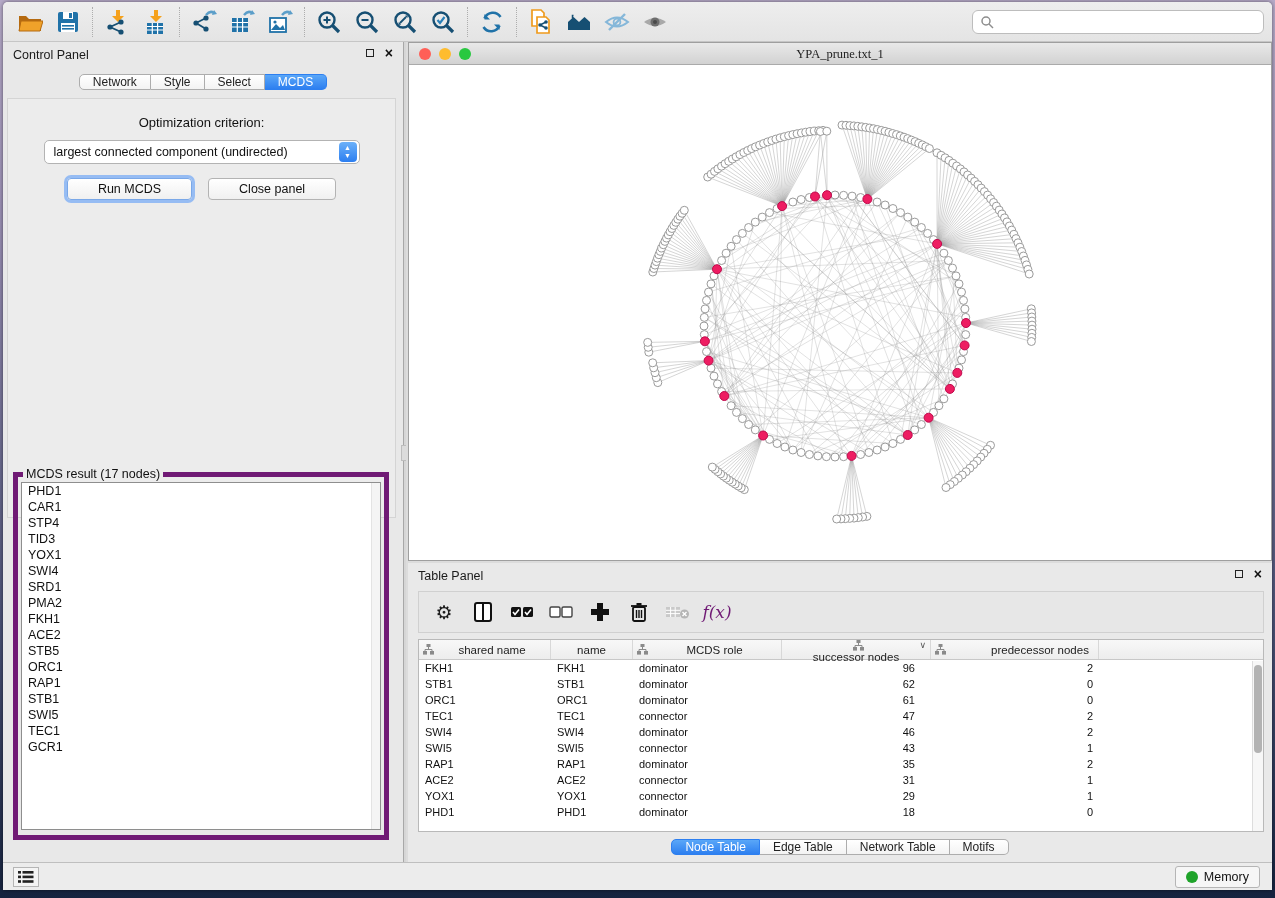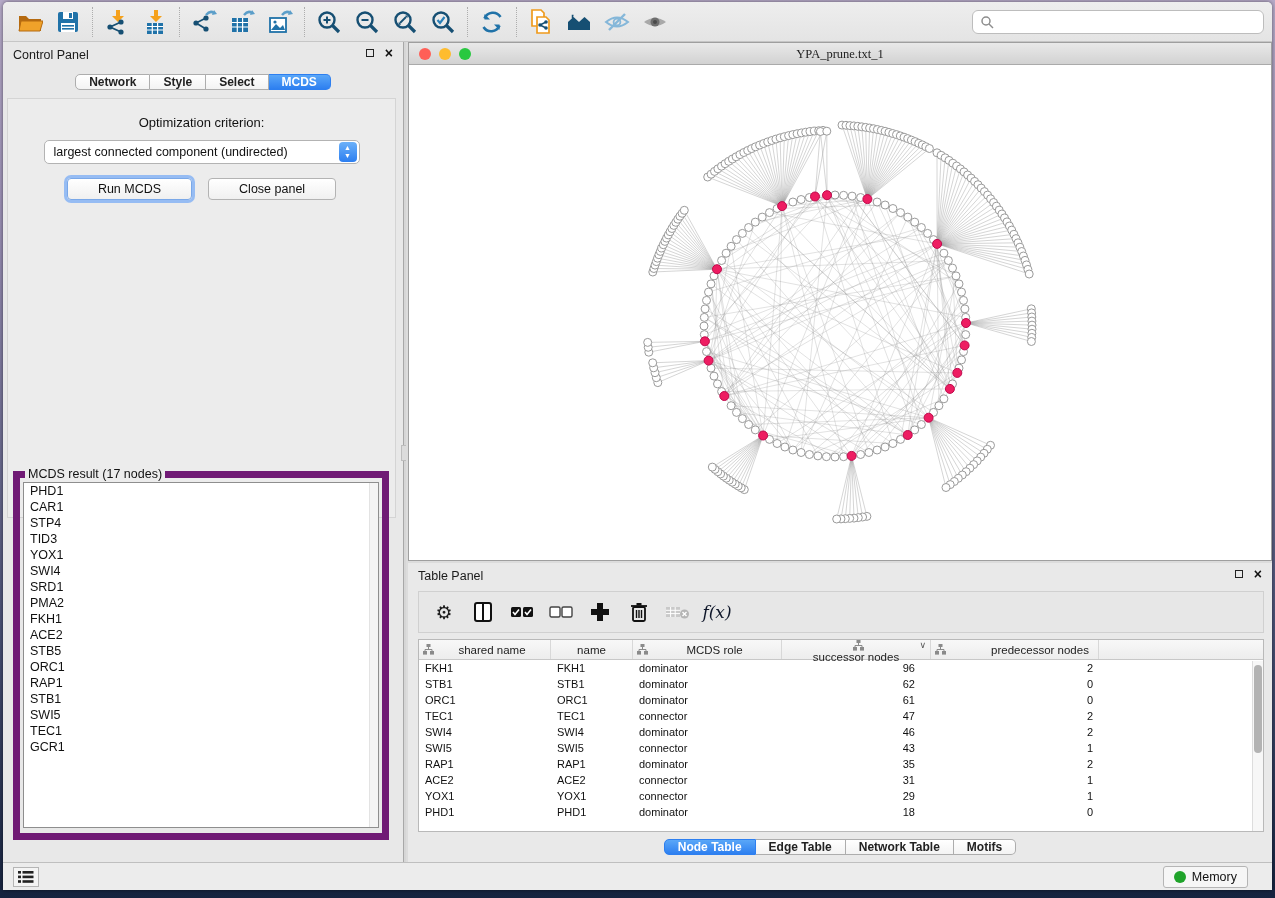--- a/index.html
+++ b/index.html
@@ -21,40 +21,40 @@
 
   
   .control-panel { position:absolute; left:0; top:40px; width:400px; bottom:28px; background:#e8e8e8; }
   .panel-title { position:absolute; left:0; top:0; right:0; height:26px; }
   .panel-title .t { position:absolute; left:10px; top:6px; font-size:12.5px; color:#1a1a1a; }
   .wicons { position:absolute; right:10px; top:6px; display:flex; gap:11px; align-items:center; }
   .float-ico { width:8px; height:8px; border:1.5px solid #222; display:inline-block; }
   .close-ico { font-size:14px; font-weight:bold; color:#111; line-height:10px; }
   .seg { display:flex; }
   .seg .tab { padding:0 13px; font-size:12px; background:linear-gradient(#ffffff,#f3f3f3);
-    border:1px solid #adadad; border-left:none; color:#222;font-weight:bold; }
+    border:1px solid #adadad; border-left:none; color:#222; }
   .seg .tab:first-child { border-left:1px solid #adadad; border-radius:5px 0 0 5px; }
   .seg .tab:last-child { border-radius:0 5px 5px 0; }
   .seg .tab.sel { background:linear-gradient(#5aa7f8,#2d7ff0); color:#fff; border-color:#2d7ff0; }
   .cp-tabs { position:absolute; top:32px; left:0; right:0; display:flex; justify-content:center; }
   .cp-content { position:absolute; left:4px; right:7px; top:56px; height:420px;
     background:#ececec; border:1px solid #d4d4d4; }
   .opt-label { text-align:center; margin-top:16px; font-size:13px; color:#111; }
   .dropdown { margin:10px auto 0; width:316px; height:24px; background:#fff; border:1px solid #b3b3b3;
     border-radius:5px; display:flex; align-items:center; overflow:hidden; }
   .dropdown .val { flex:1; font-size:12.5px; padding-left:9px; color:#111; white-space:nowrap; }
   .dropdown .step { width:18px; height:20px; margin-right:2px; border-radius:4px;
     background:linear-gradient(#6cb1f9,#2c7ef0); color:#fff; font-size:7px; line-height:8px;
     display:flex; flex-direction:column; align-items:center; justify-content:center; }
   .btn-row { display:flex; justify-content:center; gap:16px; margin-top:14px; }
   .btn { font-size:12.5px; padding:3px 30px; background:linear-gradient(#ffffff,#f0f0f0);
     border:1px solid #b3b3b3; border-radius:4px; color:#111; }
   .btn.focus { box-shadow:0 0 0 3px rgba(80,150,250,.55); border-color:#7aa8e8; }
   .mcds-fieldset { position:absolute; left:10px; right:14px; top:425px; bottom:22px;
-    border:7px solid #701a75; }
+    border:5px solid #701a75; }
   .mcds-fieldset legend { font-size:12.5px; color:#111; margin-left:5px; padding:0 3px; }
   .listbox { position:absolute; left:3px; right:3px; top:1px; bottom:5px; background:#fff;
     border:1px solid #8e8e8e; overflow:hidden; }
   .scroll-track { position:absolute; right:0; top:0; bottom:0; width:9px; background:#f4f4f4; border-left:1px solid #e3e3e3; }
   .listbox .li { font-size:12.5px; line-height:16px; padding-left:6px; color:#111; }
 
   
   .v-split { position:absolute; left:400px; top:40px; bottom:28px; width:3px; background:#d6d6d6;
     border-left:1px solid #a8a8a8; }
   .v-split .grip { position:absolute; left:-3px; top:403px; width:8px; height:16px; background:#dcdcdc;
@@ -69,40 +69,40 @@
   .light { width:12px; height:12px; border-radius:50%; }
   .net-title { text-align:center; font-size:12.5px; color:#222; line-height:22px; }
   .net-canvas { position:absolute; left:0; top:22px; right:0; bottom:0; }
 
   
   .table-panel { position:absolute; left:2px; right:0; top:521px; bottom:0; background:#e9e9e9; }
   .tp-toolbar { position:absolute; left:10px; right:8px; top:28px; height:42px;
     background:#e7e7e7; border:1px solid #d0d0d0; display:flex; align-items:center; gap:9px; padding-left:10px; }
   .tp-toolbar .ibtn { width:30px; height:32px; display:flex; align-items:center; justify-content:center; }
   .gear-glyph { font-size:19px; color:#1c1c1c; }
-  .fx { font-family:"DejaVu Serif", serif; font-style:italic; font-size:17px; color:#0f172a; }
+  .fx { font-family:"DejaVu Serif", serif; font-style:italic; font-size:17px; color:#701a75; }
   .tbl { position:absolute; left:10px; right:8px; top:76px; height:193px; background:#fff; border:1px solid #b9b9b9; overflow:hidden; }
   .tbl-head { display:flex; height:20px; background:linear-gradient(#f8f8f8,#ededed); border-bottom:1px solid #c8c8c8; }
   .th { display:flex; align-items:center; border-right:1px solid #d8d8d8; font-size:11.5px; color:#222; position:relative; }
   .th .lbl { flex:1; text-align:center; }
   .th svg { margin-left:4px; flex:none; }
   .th .sort { position:absolute; right:4px; color:#555; font-size:9px; }
   .tr { display:flex; height:16px; font-size:11px; color:#111; align-items:center; }
   .td { overflow:hidden; white-space:nowrap; }
   .c0{width:132px; padding-left:6px;} .c1{width:82px; padding-left:6px;} .c2{width:149px; padding-left:6px;}
   .c3{width:149px; text-align:right; padding-right:16px;} .c4{width:168px; text-align:right; padding-right:6px;gap:36px;}
   .tbl-scroll { position:absolute; right:0; top:21px; bottom:0; width:11px; background:#f7f7f7; border-left:1px solid #ddd; }
   .tbl-thumb { position:absolute; left:1px; right:1px; top:4px; height:88px; background:#b3b3b3; border-radius:5px; }
   .tp-tabs { position:absolute; left:0; right:0; top:276px; display:flex; justify-content:center; }
 
   
   .status-bar { position:absolute; left:0; right:0; bottom:0; height:28px; background:#ececec; border-top:1px solid #bfbfbf; }
   .list-btn { position:absolute; left:10px; top:4px; width:26px; height:20px; background:#f4f4f4;
     border:1px solid #b5b5b5; display:flex; align-items:center; justify-content:center; }
-  .mem-btn { position:absolute; right:24px; top:3px; height:22px; background:#f6f6f6; border:1px solid #b5b5b5;
+  .mem-btn { position:absolute; right:12px; top:3px; height:22px; background:#f6f6f6; border:1px solid #b5b5b5;
     border-radius:3px; display:flex; align-items:center; gap:6px; padding:0 10px; font-size:12.5px; color:#111; }
   .mem-dot { width:12px; height:12px; border-radius:50%; background:#1fa32a; }
 </style>
 </head>
 <body>
 
 <div class="window">
 
   <div class="toolbar">
     <div class="tbtn">

